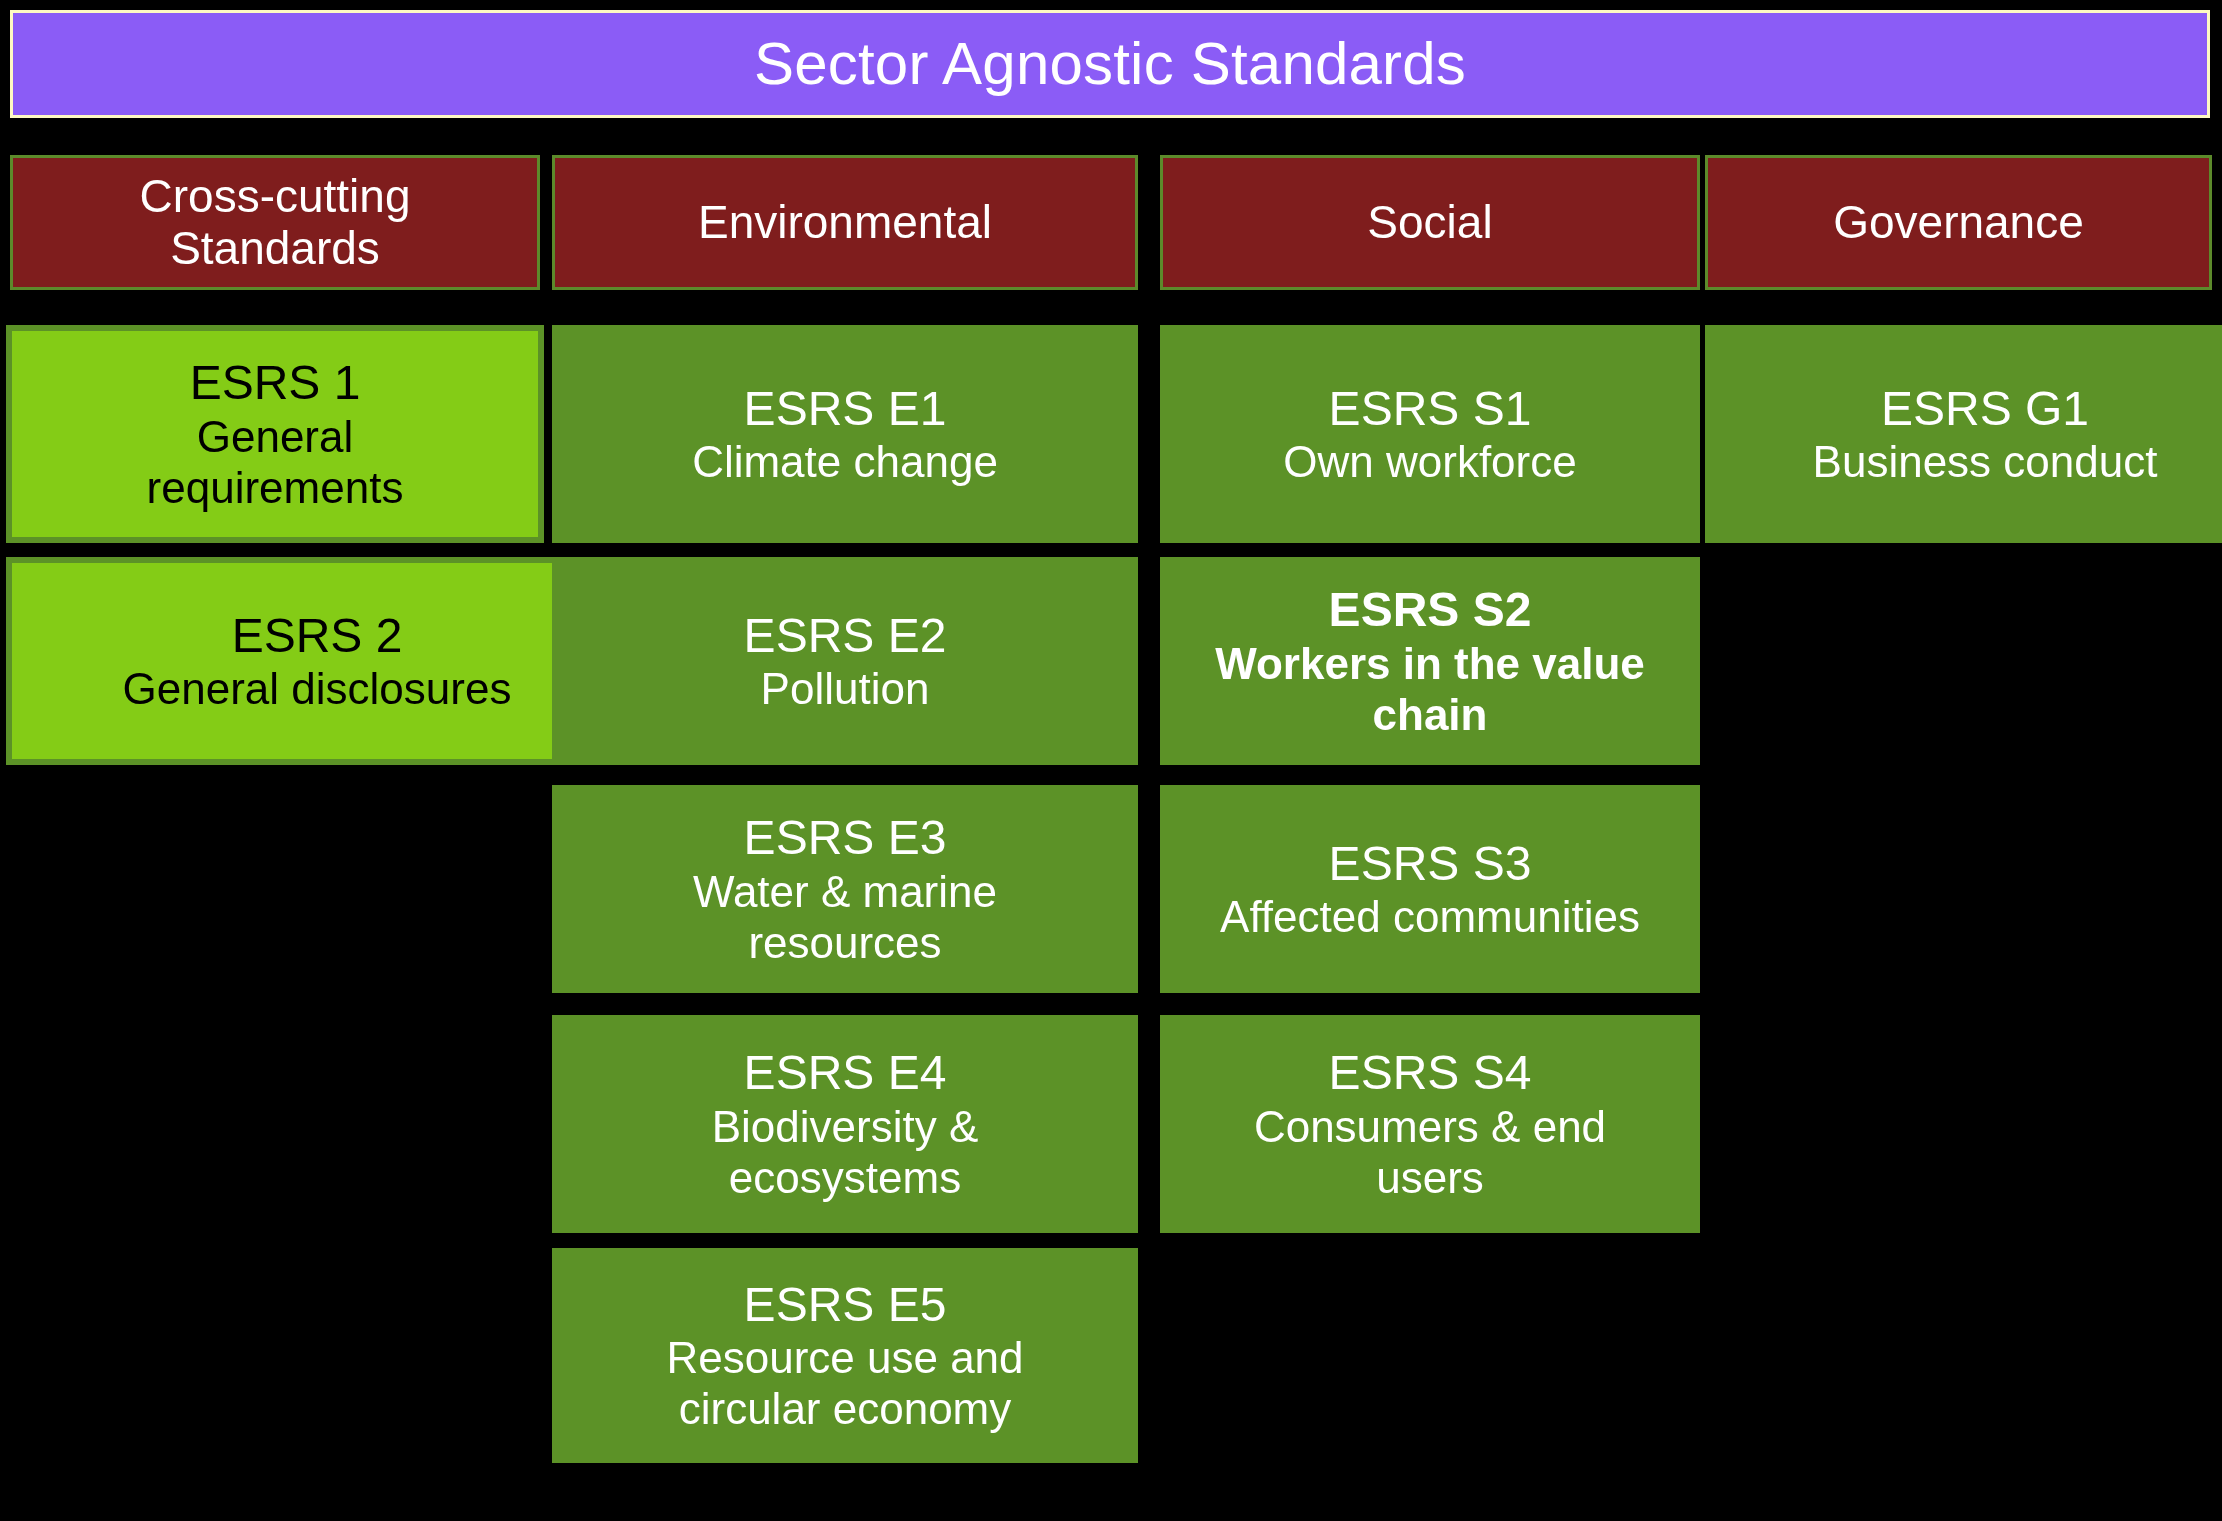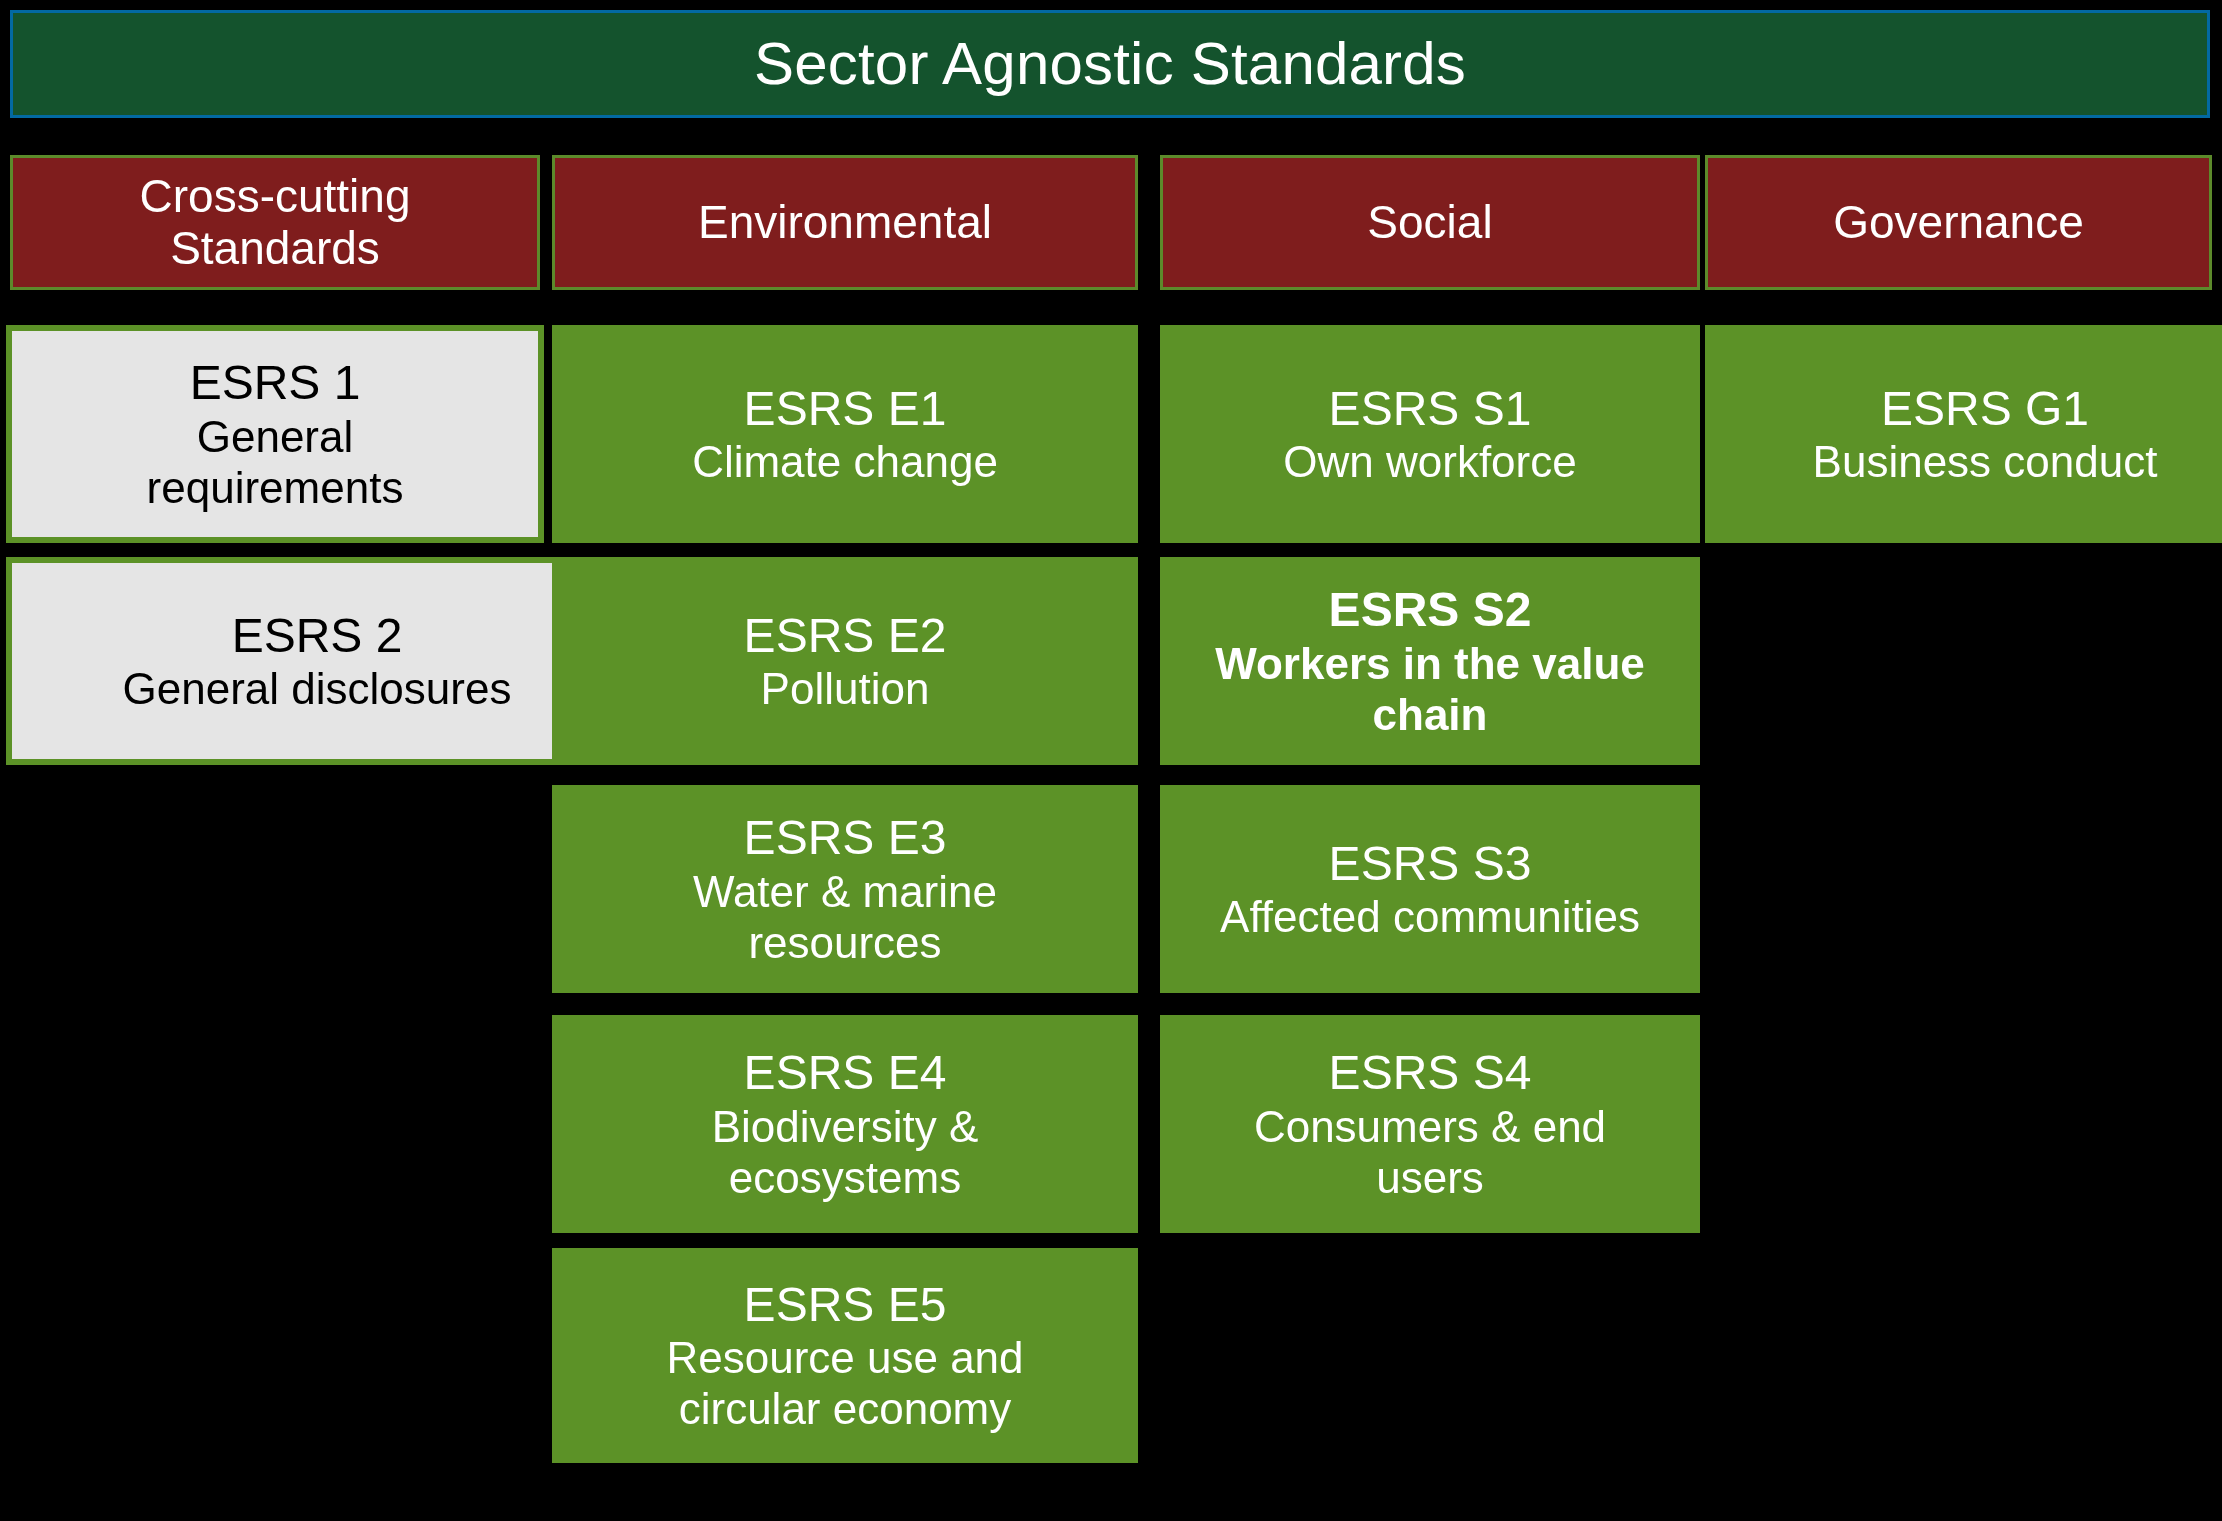--- a/index.html
+++ b/index.html
@@ -25,22 +25,22 @@
     display: flex;
     flex-direction: column;
     align-items: center;
     justify-content: center;
     text-align: center;
     line-height: 1.12;
   }
 
   
   .banner {
-    background: #14532d;
-    border: 3px solid #0369a1;
+    background: #8b5cf6;
+    border: 3px solid #fef9c3;
     color: #FFFFFF;
     font-size: 60px;
     letter-spacing: 0.2px;
   }
 
   
   .col-header {
     background: #7f1d1d;
     border: 3px solid #5C8A2B;
     color: #FFFFFF;
@@ -56,21 +56,21 @@
     font-size: 48px;
     line-height: 1.16;
   }
   .std .desc {
     font-size: 44px;
     line-height: 1.16;
   }
 
   
   .std.grey {
-    background: #e5e5e5;
+    background: #84cc16;
     border: 6px solid #5C9227;
     color: #000000;
     text-align: center;
   }
 
   .linewrap { display: block; }
 </style>
 </head>
 <body>
 

